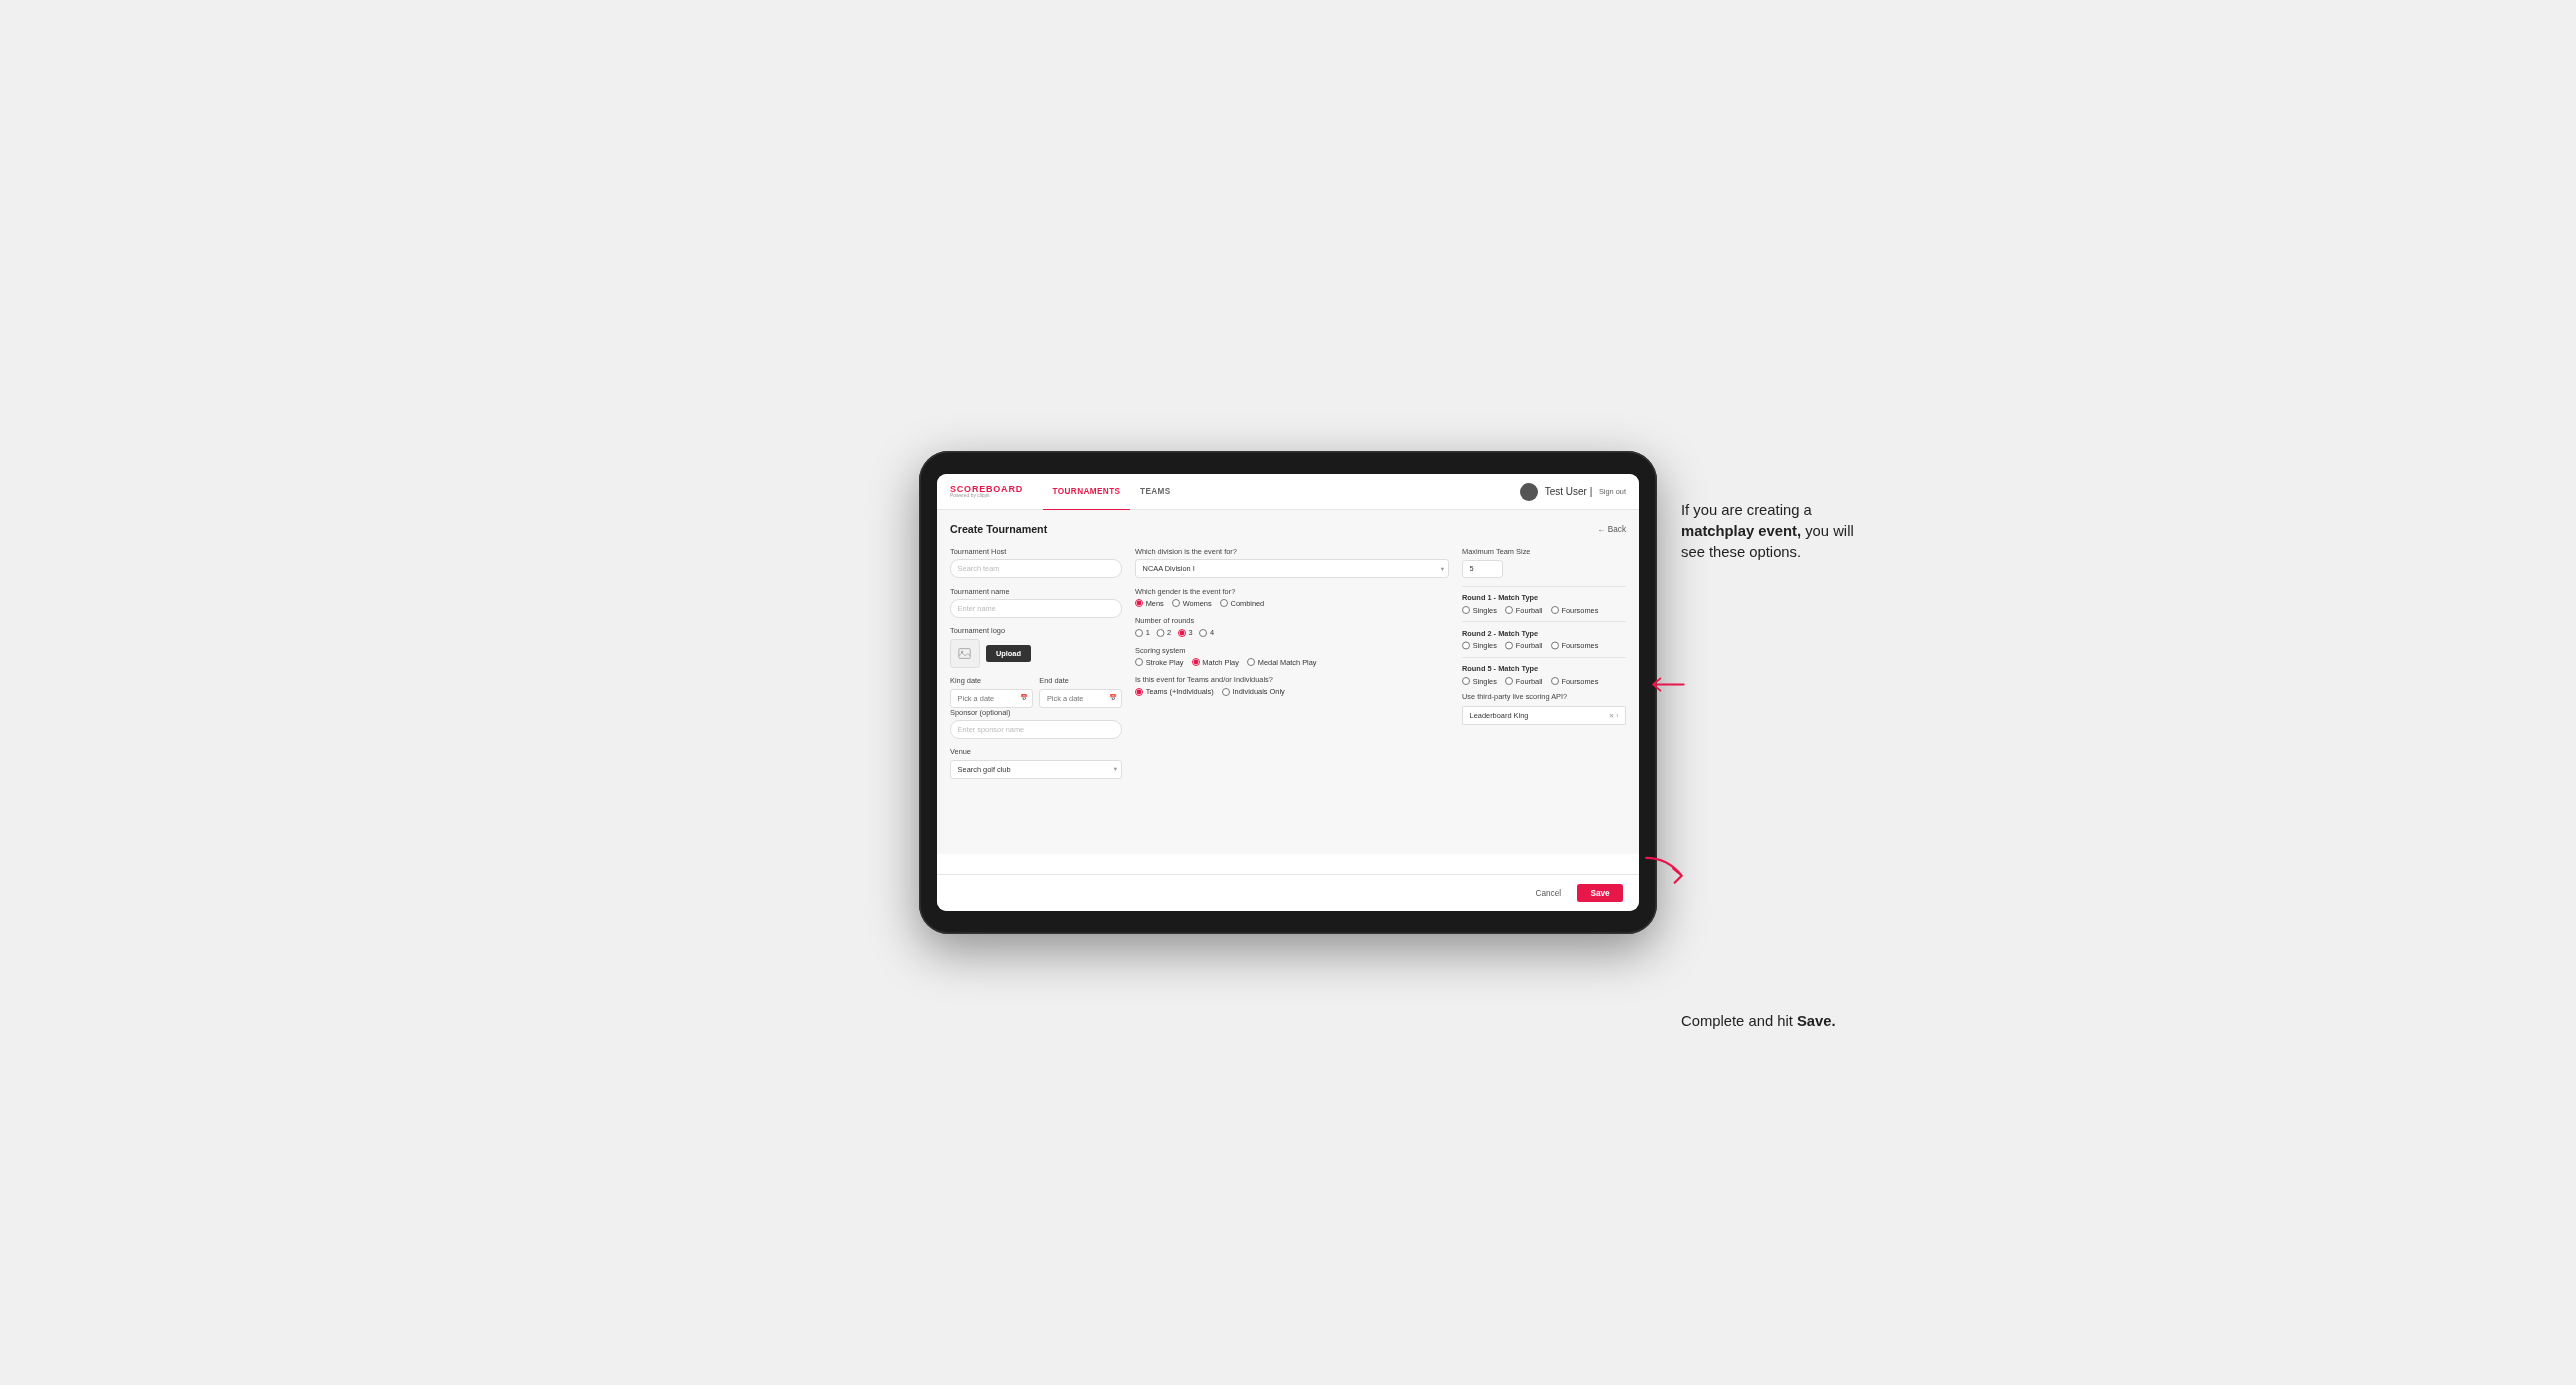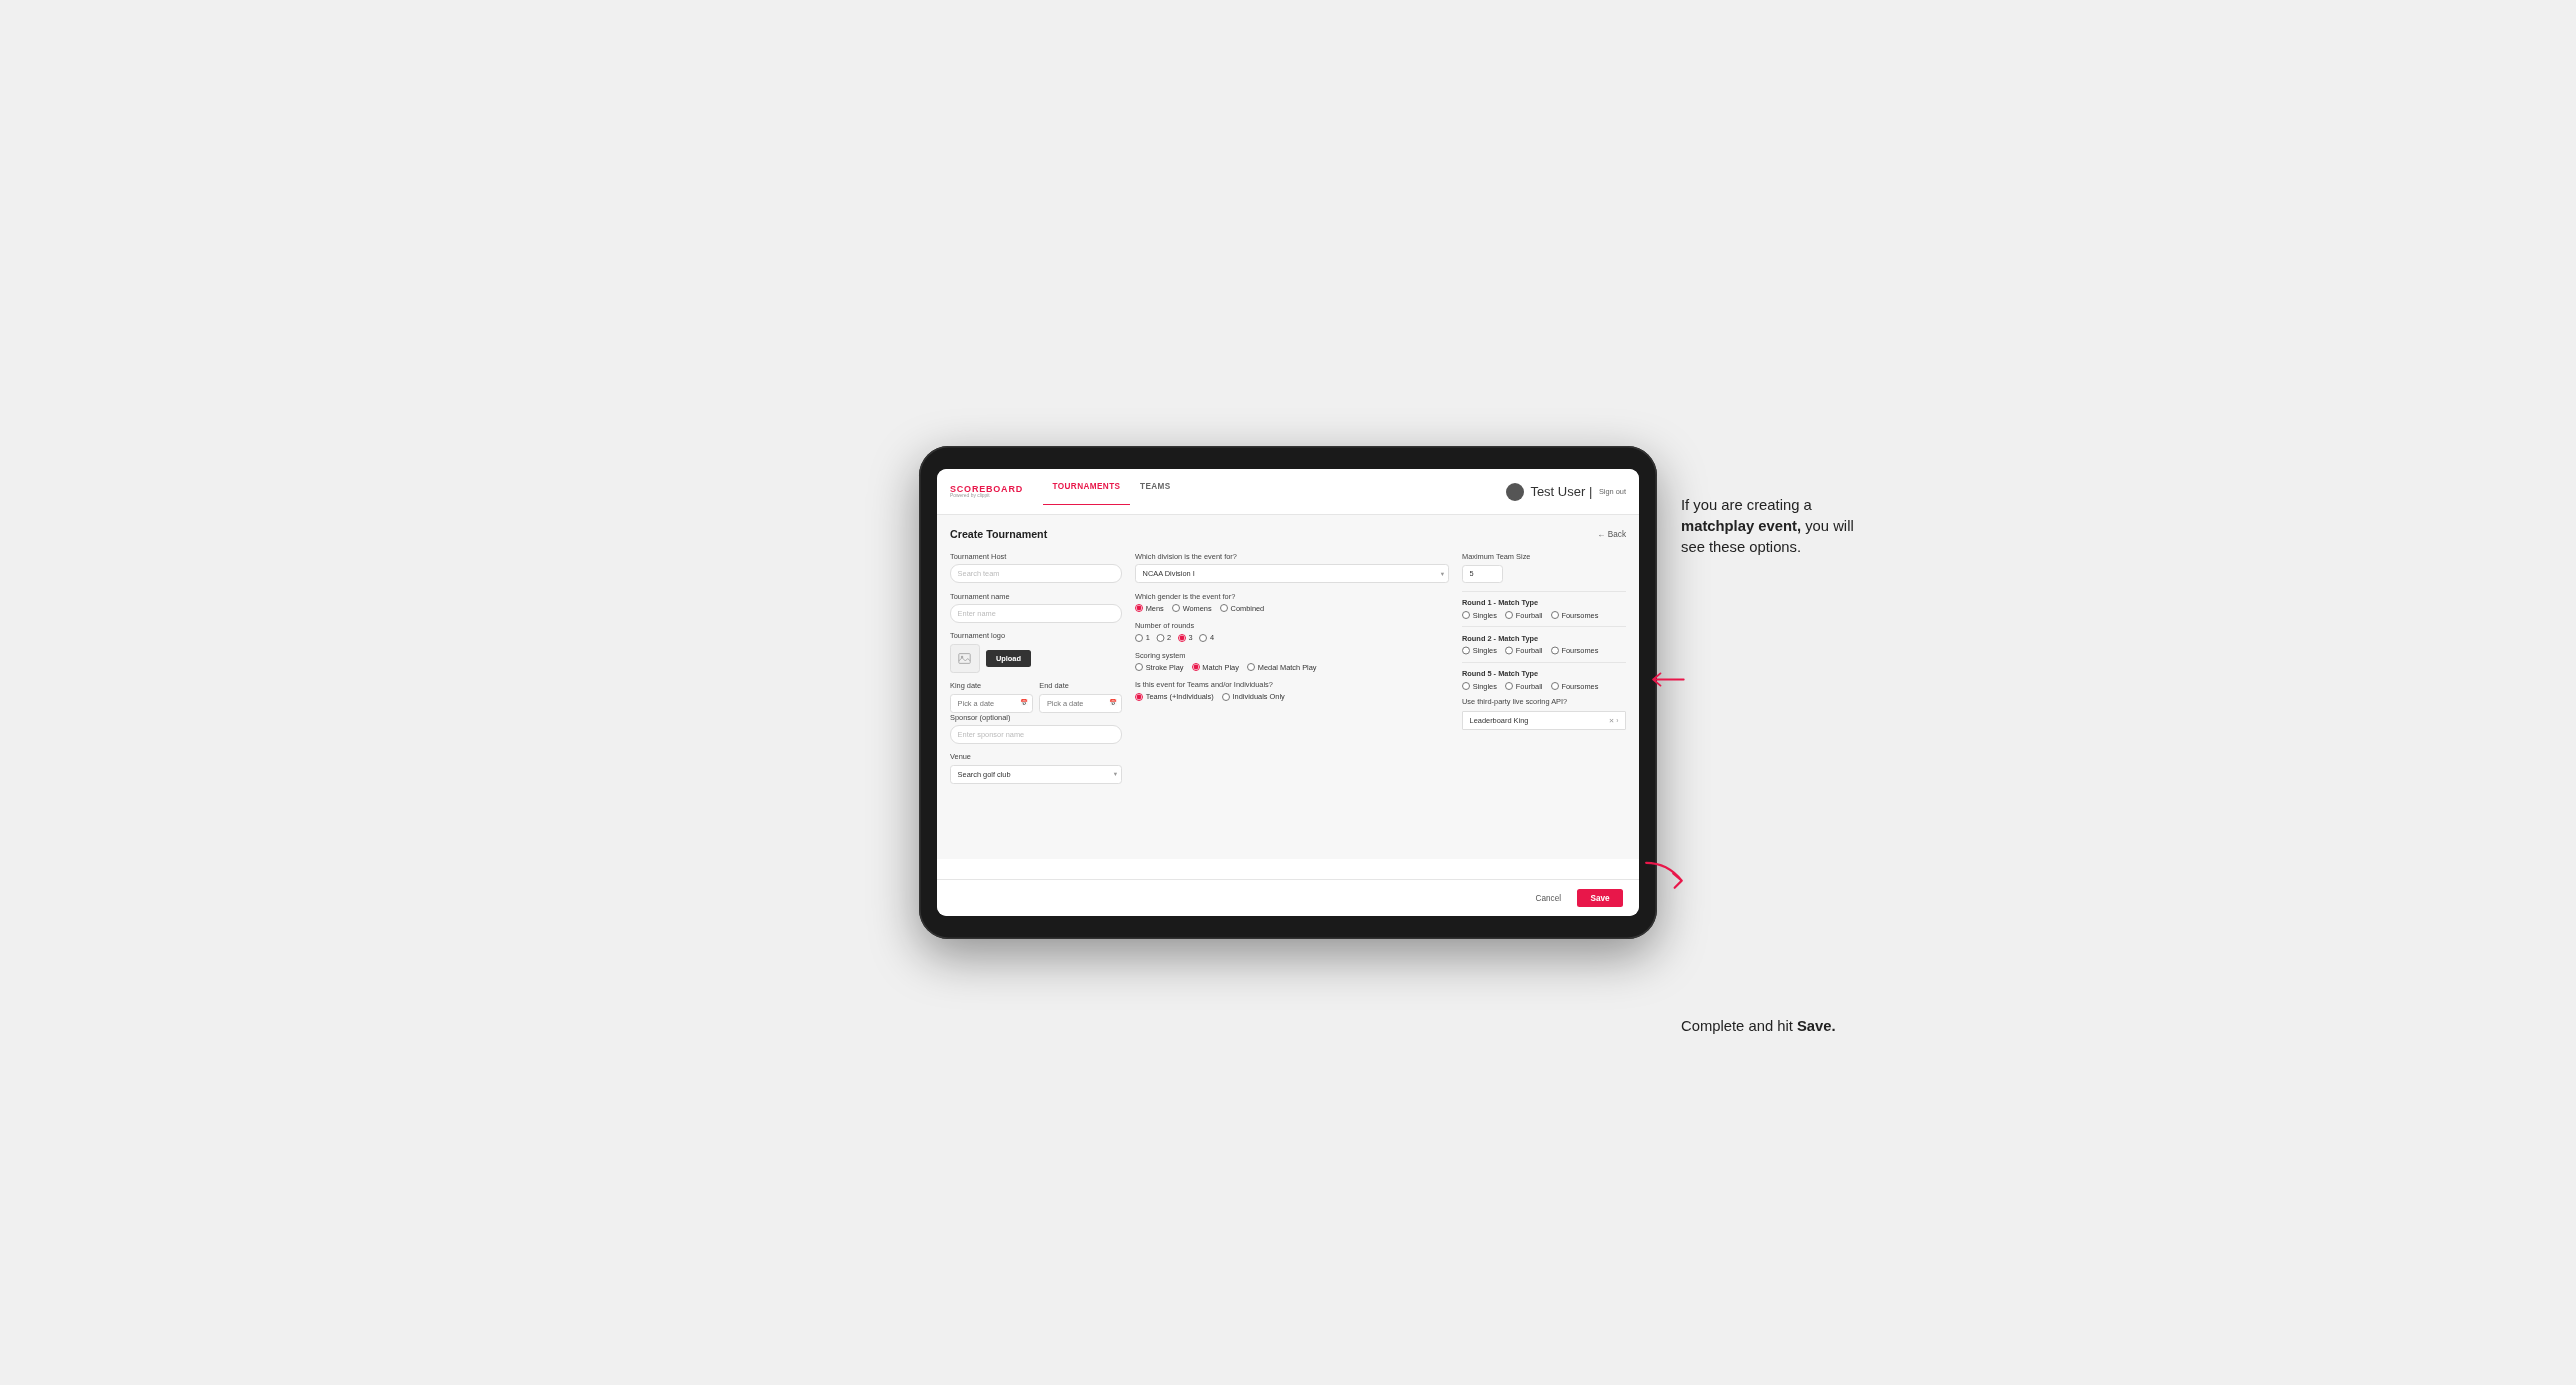--- a/index.html
+++ b/index.html
@@ -34,21 +34,21 @@
       width: 100%;
     }
 
     
     .app-header {
       background: #fff;
       border-bottom: 0.8px solid #e5e5e5;
       padding: 0 13px;
       display: flex;
       align-items: center;
-      height: 46px;
+      height: 36px;
     }
 
     .brand {
       display: flex;
       flex-direction: column;
       margin-right: 19.7px;
     }
     .brand-name {
       font-size: 9px;
       font-weight: 800;
@@ -91,21 +91,21 @@
       align-items: center;
       gap: 6.6px;
     }
     .avatar-circle {
       width: 18px;
       height: 18px;
       border-radius: 50%;
       background: #555;
     }
     .user-text {
-      font-size: 13px;
+      font-size: 10px;
       color: #333;
     }
     .signout-link {
       font-size: 7.4px;
       color: #666;
       cursor: pointer;
     }
 
     
     .page-content {

